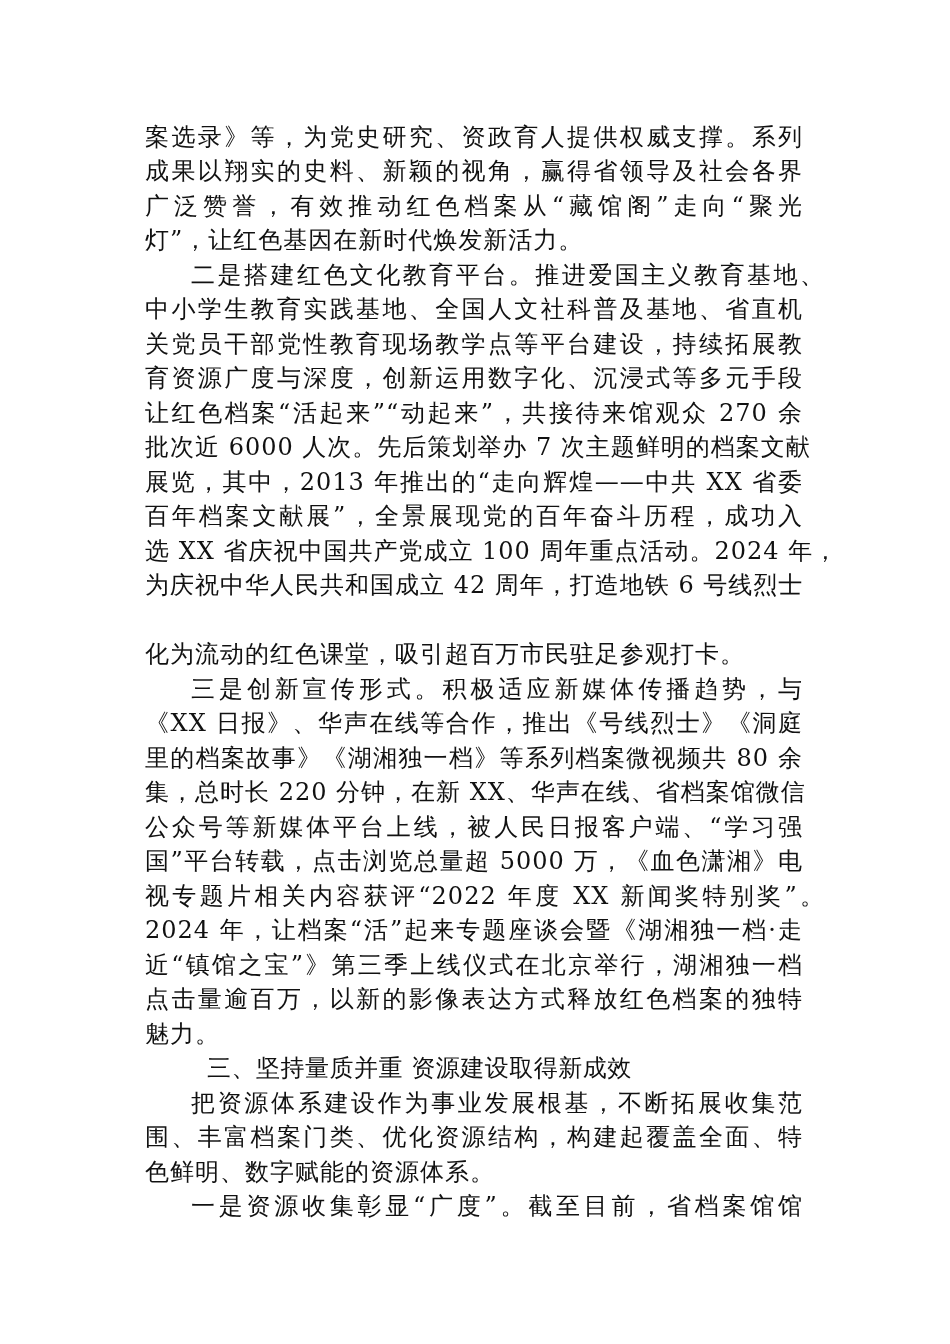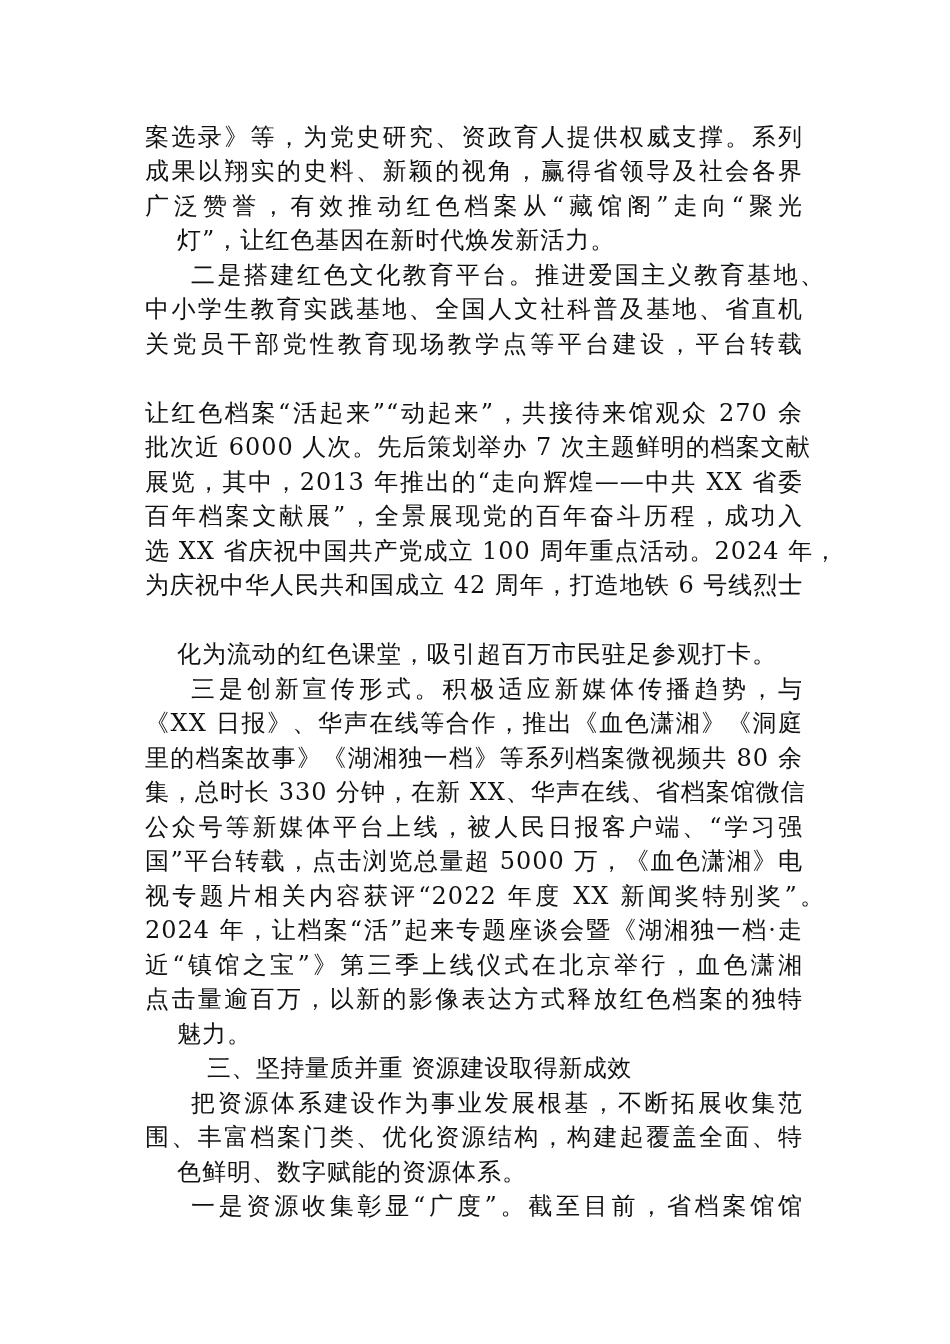--- a/index.html
+++ b/index.html
@@ -2,61 +2,62 @@
 <html><head>
 <meta charset="utf-8">
 <style>
   html, body { margin: 0; padding: 0; background: #ffffff; }
   body { width: 950px; height: 1344px; position: relative; overflow: hidden;
          font-family: "DejaVu Serif", "Liberation Serif", serif; color: #111; }
   .page { position: absolute; left: 0; top: 0; width: 950px; height: 1344px; background: #fff; padding-left: 23px; }
   .line { position: absolute; left: 145px; width: 658px; height: 34px; line-height: 34px;
           font-size: 24px; white-space: nowrap; text-align: justify; text-align-last: justify;
           letter-spacing: 1px; }
-  .line.short { text-align-last: left; margin-left: 32px; }
+  .line.short { text-align-last: left; }
   .line.indent { left: 191px; width: 612px; }
   .line.overhang { width: 680px; }
   .b { font-weight: normal; }
   .heading { position: absolute; left: 207px; height: 34px; line-height: 34px; font-size: 24px;
              font-family: "DejaVu Sans", "Liberation Sans", sans-serif; font-weight: normal; white-space: nowrap; letter-spacing: 0.5px; }
 </style>
 </head>
 <body>
 
 <div class="page">
 
   <div class="line" style="top:120px">案选录》等，为党史研究、资政育人提供权威支撑。系列</div>
   <div class="line" style="top:154px">成果以翔实的史料、新颖的视角，赢得省领导及社会各界</div>
   <div class="line" style="top:189px">广泛赞誉，有效推动红色档案从“藏馆阁”走向“聚光</div>
   <div class="line short" style="top:223px">灯”，让红色基因在新时代焕发新活力。</div>
 
   <div class="line indent overhang" style="top:258px; width:634px">
     <span class="b">二是搭建红色文化教育平台。</span><span>推进爱国主义教育基地、</span>
   </div>
   <div class="line" style="top:292px">中小学生教育实践基地、全国人文社科普及基地、省直机</div>
-  <div class="line" style="top:327px">关党员干部党性教育现场教学点等平台建设，平台转载</div>
+  <div class="line" style="top:327px">关党员干部党性教育现场教学点等平台建设，持续拓展教</div>
+  <div class="line" style="top:361px">育资源广度与深度，创新运用数字化、沉浸式等多元手段</div>
   <div class="line" style="top:396px">让红色档案“活起来”“动起来”，共接待来馆观众 270 余</div>
   <div class="line" style="top:430px">批次近 6000 人次。先后策划举办 7 次主题鲜明的档案文献</div>
   <div class="line" style="top:465px">展览，其中，2013 年推出的“走向辉煌——中共 XX 省委</div>
   <div class="line" style="top:499px">百年档案文献展”，全景展现党的百年奋斗历程，成功入</div>
   <div class="line" style="top:534px">选 XX 省庆祝中国共产党成立 100 周年重点活动。2024 年，</div>
   <div class="line" style="top:568px">为庆祝中华人民共和国成立 42 周年，打造地铁 6 号线烈士</div>
   <div class="line indent" style="top:672px">
     <span class="b">三是创新宣传形式。</span><span>积极适应新媒体传播趋势，与</span>
   </div>
 
   <div class="line short" style="top:637px">化为流动的红色课堂，吸引超百万市民驻足参观打卡。</div>
-  <div class="line" style="top:706px">《XX 日报》、华声在线等合作，推出《血色潇湘》《洞庭</div>
+  <div class="line" style="top:706px">《XX 日报》、华声在线等合作，推出《号线烈士》《洞庭</div>
   <div class="line" style="top:741px">里的档案故事》《湖湘独一档》等系列档案微视频共 80 余</div>
-  <div class="line" style="top:775px">集，总时长 330 分钟，在新 XX、华声在线、省档案馆微信</div>
+  <div class="line" style="top:775px">集，总时长 220 分钟，在新 XX、华声在线、省档案馆微信</div>
   <div class="line" style="top:810px">公众号等新媒体平台上线，被人民日报客户端、“学习强</div>
   <div class="line" style="top:844px">国”平台转载，点击浏览总量超 5000 万，《血色潇湘》电</div>
   <div class="line" style="top:879px; width:680px">视专题片相关内容获评“2022 年度 XX 新闻奖特别奖”。</div>
   <div class="line" style="top:913px">2024 年，让档案“活”起来专题座谈会暨《湖湘独一档·走</div>
-  <div class="line" style="top:948px">近“镇馆之宝”》第三季上线仪式在北京举行，血色潇湘</div>
+  <div class="line" style="top:948px">近“镇馆之宝”》第三季上线仪式在北京举行，湖湘独一档</div>
   <div class="line" style="top:982px">点击量逾百万，以新的影像表达方式释放红色档案的独特</div>
   <div class="line short" style="top:1017px">魅力。</div>
 
   <div class="heading" style="top:1051px">三、坚持量质并重  资源建设取得新成效</div>
 
   <div class="line indent" style="top:1086px">把资源体系建设作为事业发展根基，不断拓展收集范</div>
   <div class="line" style="top:1120px">围、丰富档案门类、优化资源结构，构建起覆盖全面、特</div>
   <div class="line short" style="top:1155px">色鲜明、数字赋能的资源体系。</div>
 
   <div class="line indent" style="top:1189px">

